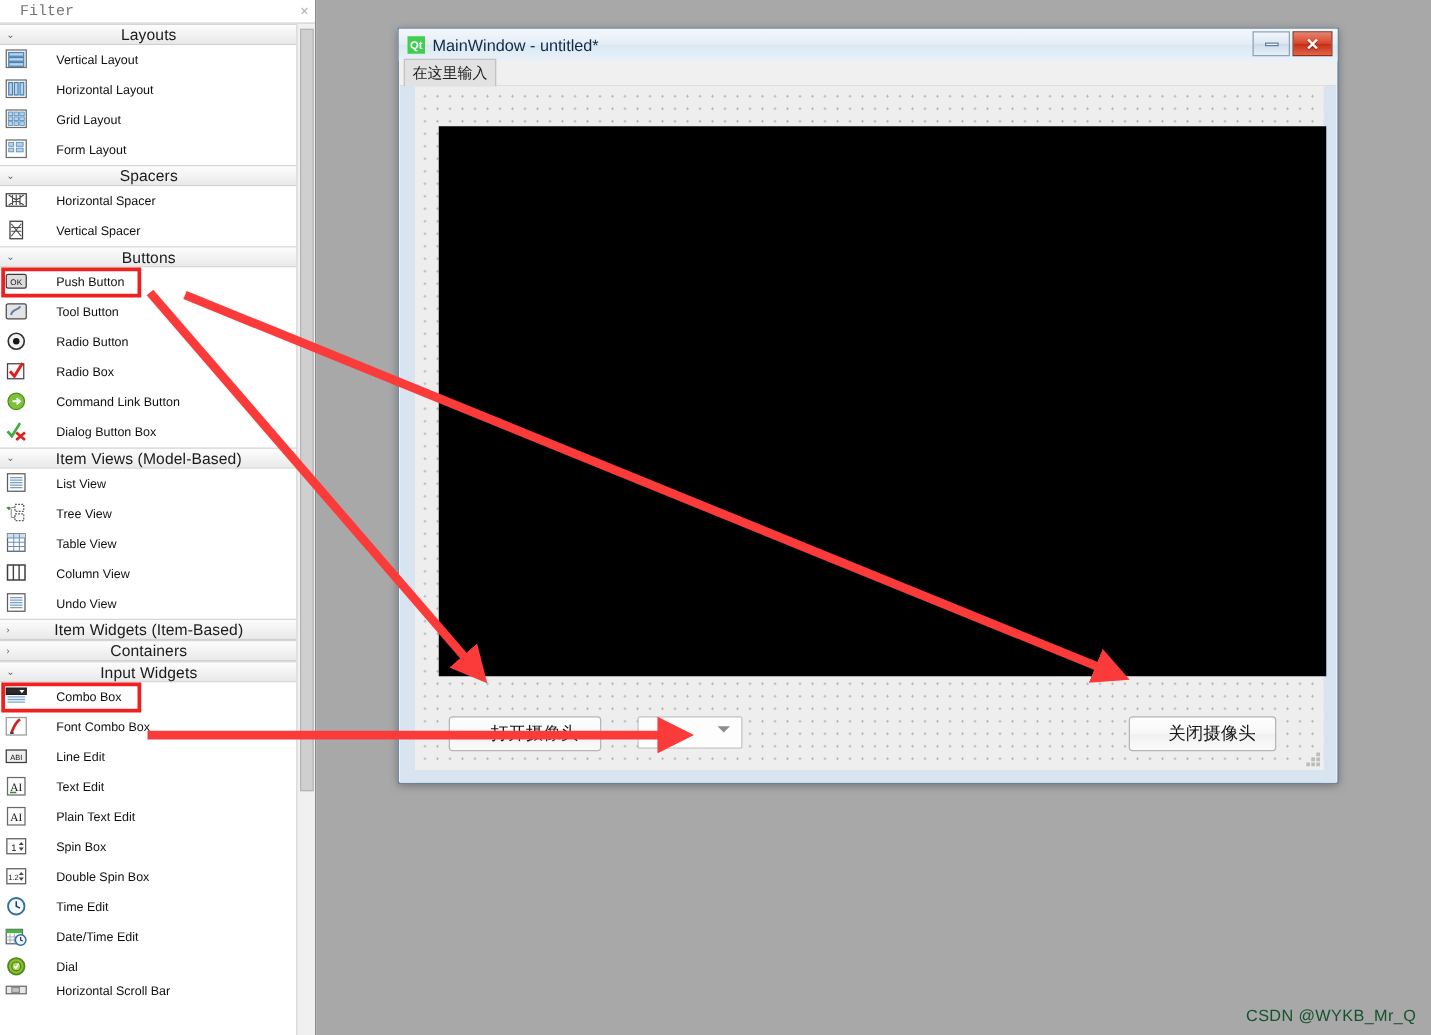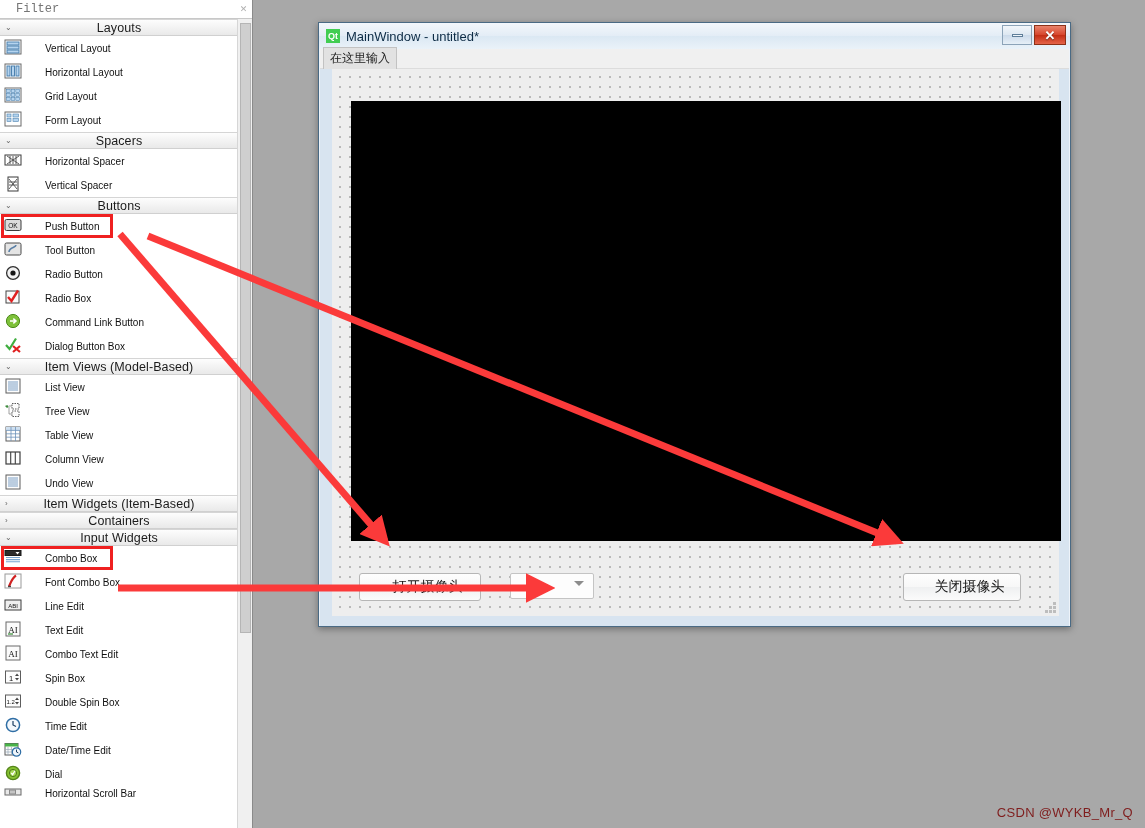--- a/index.html
+++ b/index.html
@@ -238,21 +238,21 @@
   #annot {
     position: absolute; left: 0; top: 0;
     width: 1145px; height: 828px;
     pointer-events: none; z-index: 60;
   }
 
   
   #watermark {
     position: absolute; right: 12px; bottom: 8px;
     font-size: 13px;
-    color: #7f1d1d;
+    color: #14532d;
     letter-spacing: 0.3px;
     z-index: 70;
   }
 </style>
 </head>
 <body>
 
 <div id="sidebar">
 
   <div id="filter-row">
@@ -467,21 +467,21 @@
             <text x="9" y="11.5" font-size="9" font-family="Liberation Serif" text-anchor="middle" fill="#151515">AI</text>
             <path d="M4 13 L9 13" stroke="#2f8a2f" stroke-width="1.2"></path>
           </svg></span>
         <span class="ilabel">Text Edit</span>
       </div>
       <div class="item">
         <span class="ico"><svg width="18" height="16" viewBox="0 0 18 16">
             <rect x="2" y="1" width="14" height="14" fill="#fbfbfb" stroke="#6a6a6a"></rect>
             <text x="9" y="11.5" font-size="9" font-family="Liberation Serif" text-anchor="middle" fill="#151515">AI</text>
           </svg></span>
-        <span class="ilabel">Combo Text Edit</span>
+        <span class="ilabel">Plain Text Edit</span>
       </div>
       <div class="item">
         <span class="ico"><svg width="18" height="16" viewBox="0 0 18 16">
             <rect x="1.5" y="2" width="15" height="12" fill="#fdfdfd" stroke="#5d5d5d"></rect>
             <text x="5" y="11.5" font-size="7.5" font-family="Liberation Sans" fill="#111">1</text>
             <path d="M11 7 L13 4.5 L15 7 Z" fill="#444"></path>
             <path d="M11 9 L13 11.5 L15 9 Z" fill="#444"></path>
           </svg></span>
         <span class="ilabel">Spin Box</span>
       </div>

